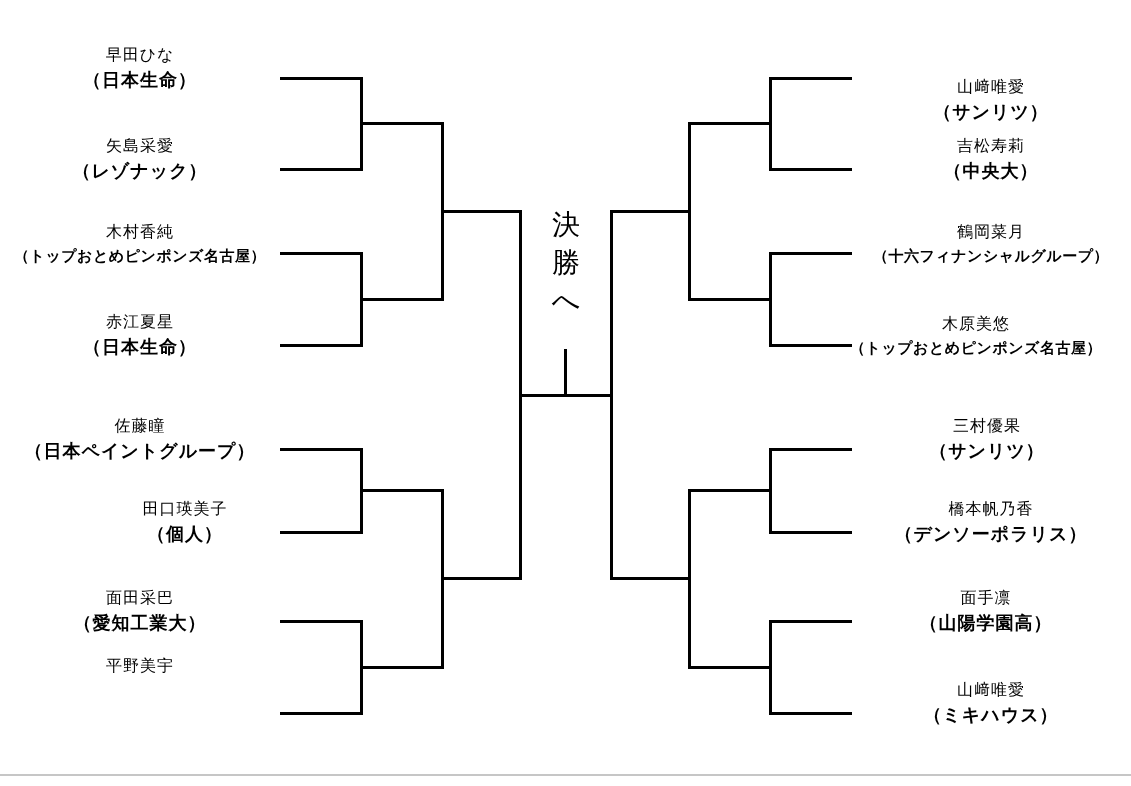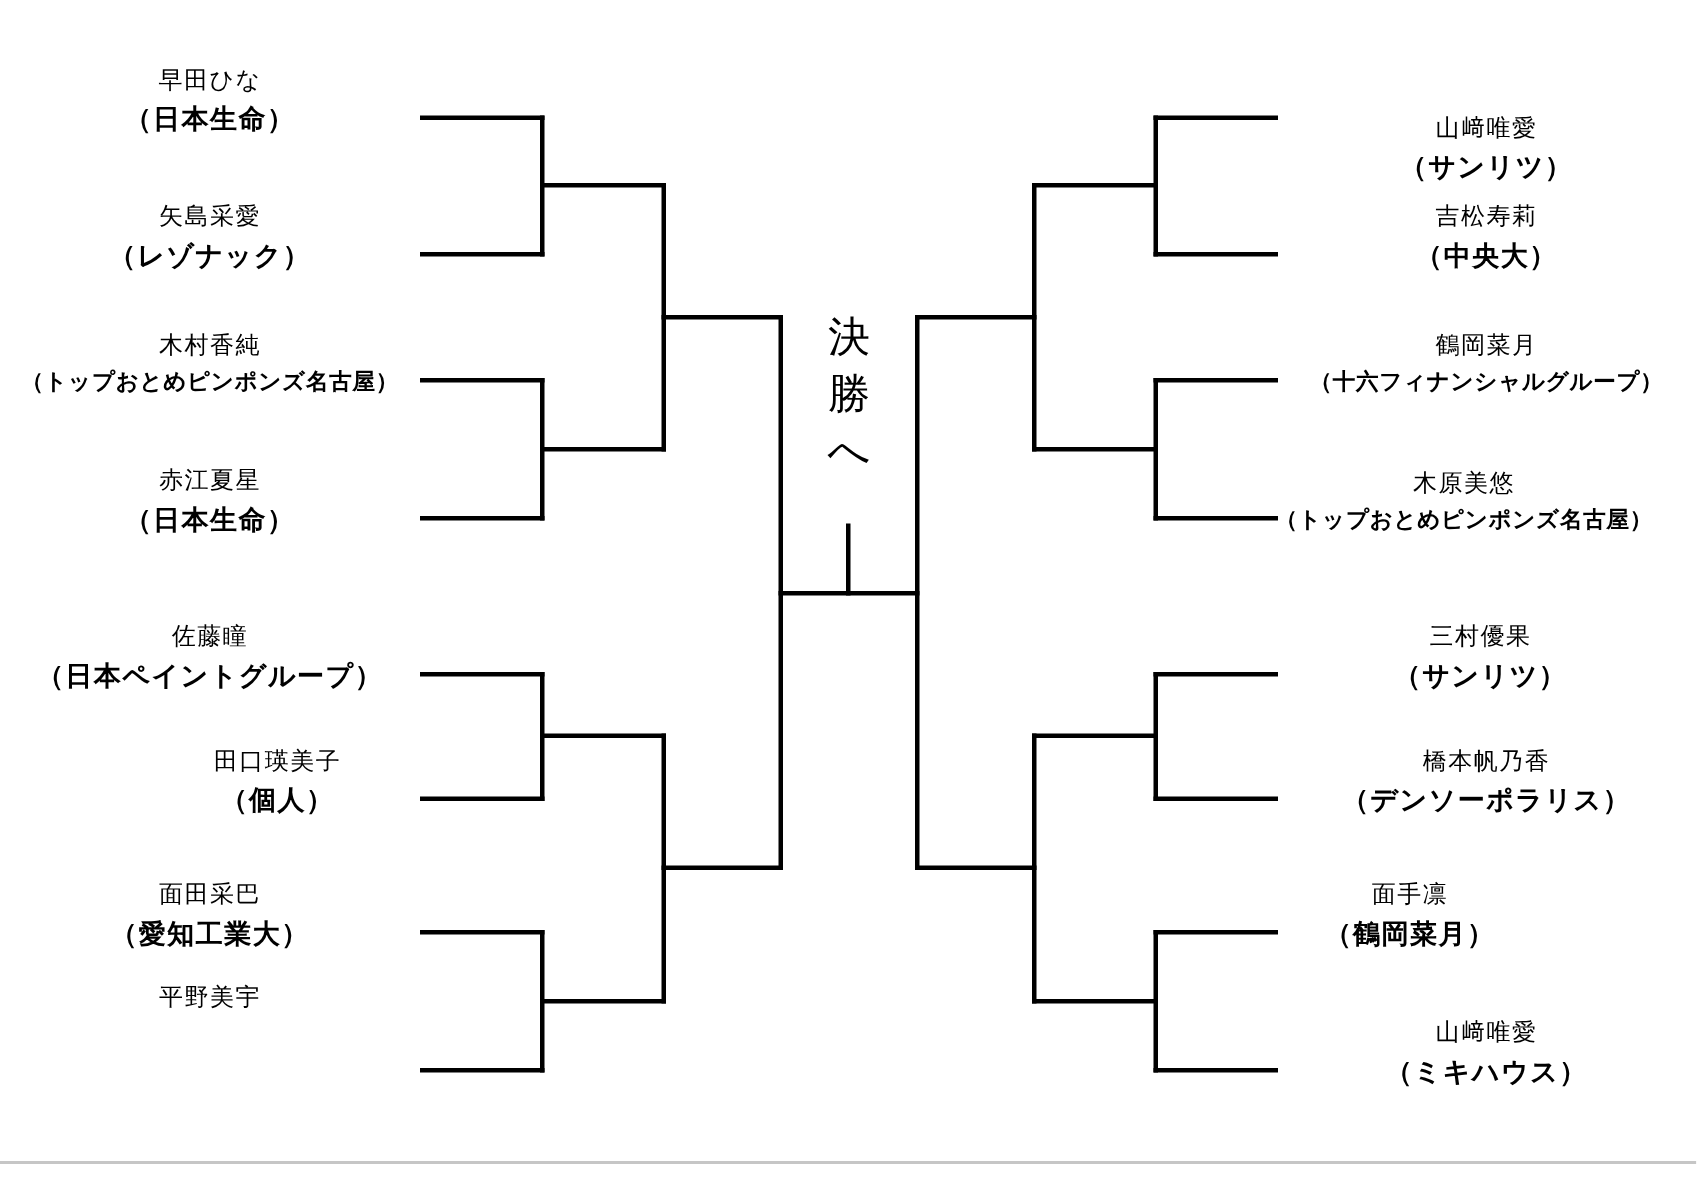--- a/index.html
+++ b/index.html
@@ -138,23 +138,23 @@
     <div class="player" style="left: 987px; top: 438px;">
       <div class="name">三村優果</div>
       <div class="affil">（サンリツ）</div>
     </div>
     <div class="line" style="left: 768.5px; top: 530.5px; width: 83px; height: 3px; background: rgb(0, 0, 0);"></div>
     <div class="player" style="left: 991px; top: 521px;">
       <div class="name">橋本帆乃香</div>
       <div class="affil">（デンソーポラリス）</div>
     </div>
     <div class="line" style="left: 768.5px; top: 619.5px; width: 83px; height: 3px; background: rgb(0, 0, 0);"></div>
-    <div class="player" style="left: 940px; top: 610px; text-align: center;">
+    <div class="player" style="left: 986px; top: 610px; text-align: center;">
       <div class="name">面手凛</div>
-      <div class="affil">（鶴岡菜月）</div>
+      <div class="affil">（山陽学園高）</div>
     </div>
     <div class="line" style="left: 768.5px; top: 711.5px; width: 83px; height: 3px; background: rgb(0, 0, 0);"></div>
     <div class="player" style="left: 991px; top: 702px;">
       <div class="name">山﨑唯愛</div>
       <div class="affil">（ミキハウス）</div>
     </div>
     <div class="line" style="left: 768.5px; top: 76.5px; width: 3px; height: 94px; background: rgb(0, 0, 0);"></div>
     <div class="line" style="left: 687.5px; top: 122px; width: 84px; height: 3px; background: rgb(0, 0, 0);"></div>
     <div class="line" style="left: 768.5px; top: 251.5px; width: 3px; height: 95px; background: rgb(0, 0, 0);"></div>
     <div class="line" style="left: 687.5px; top: 297.5px; width: 84px; height: 3px; background: rgb(0, 0, 0);"></div>

